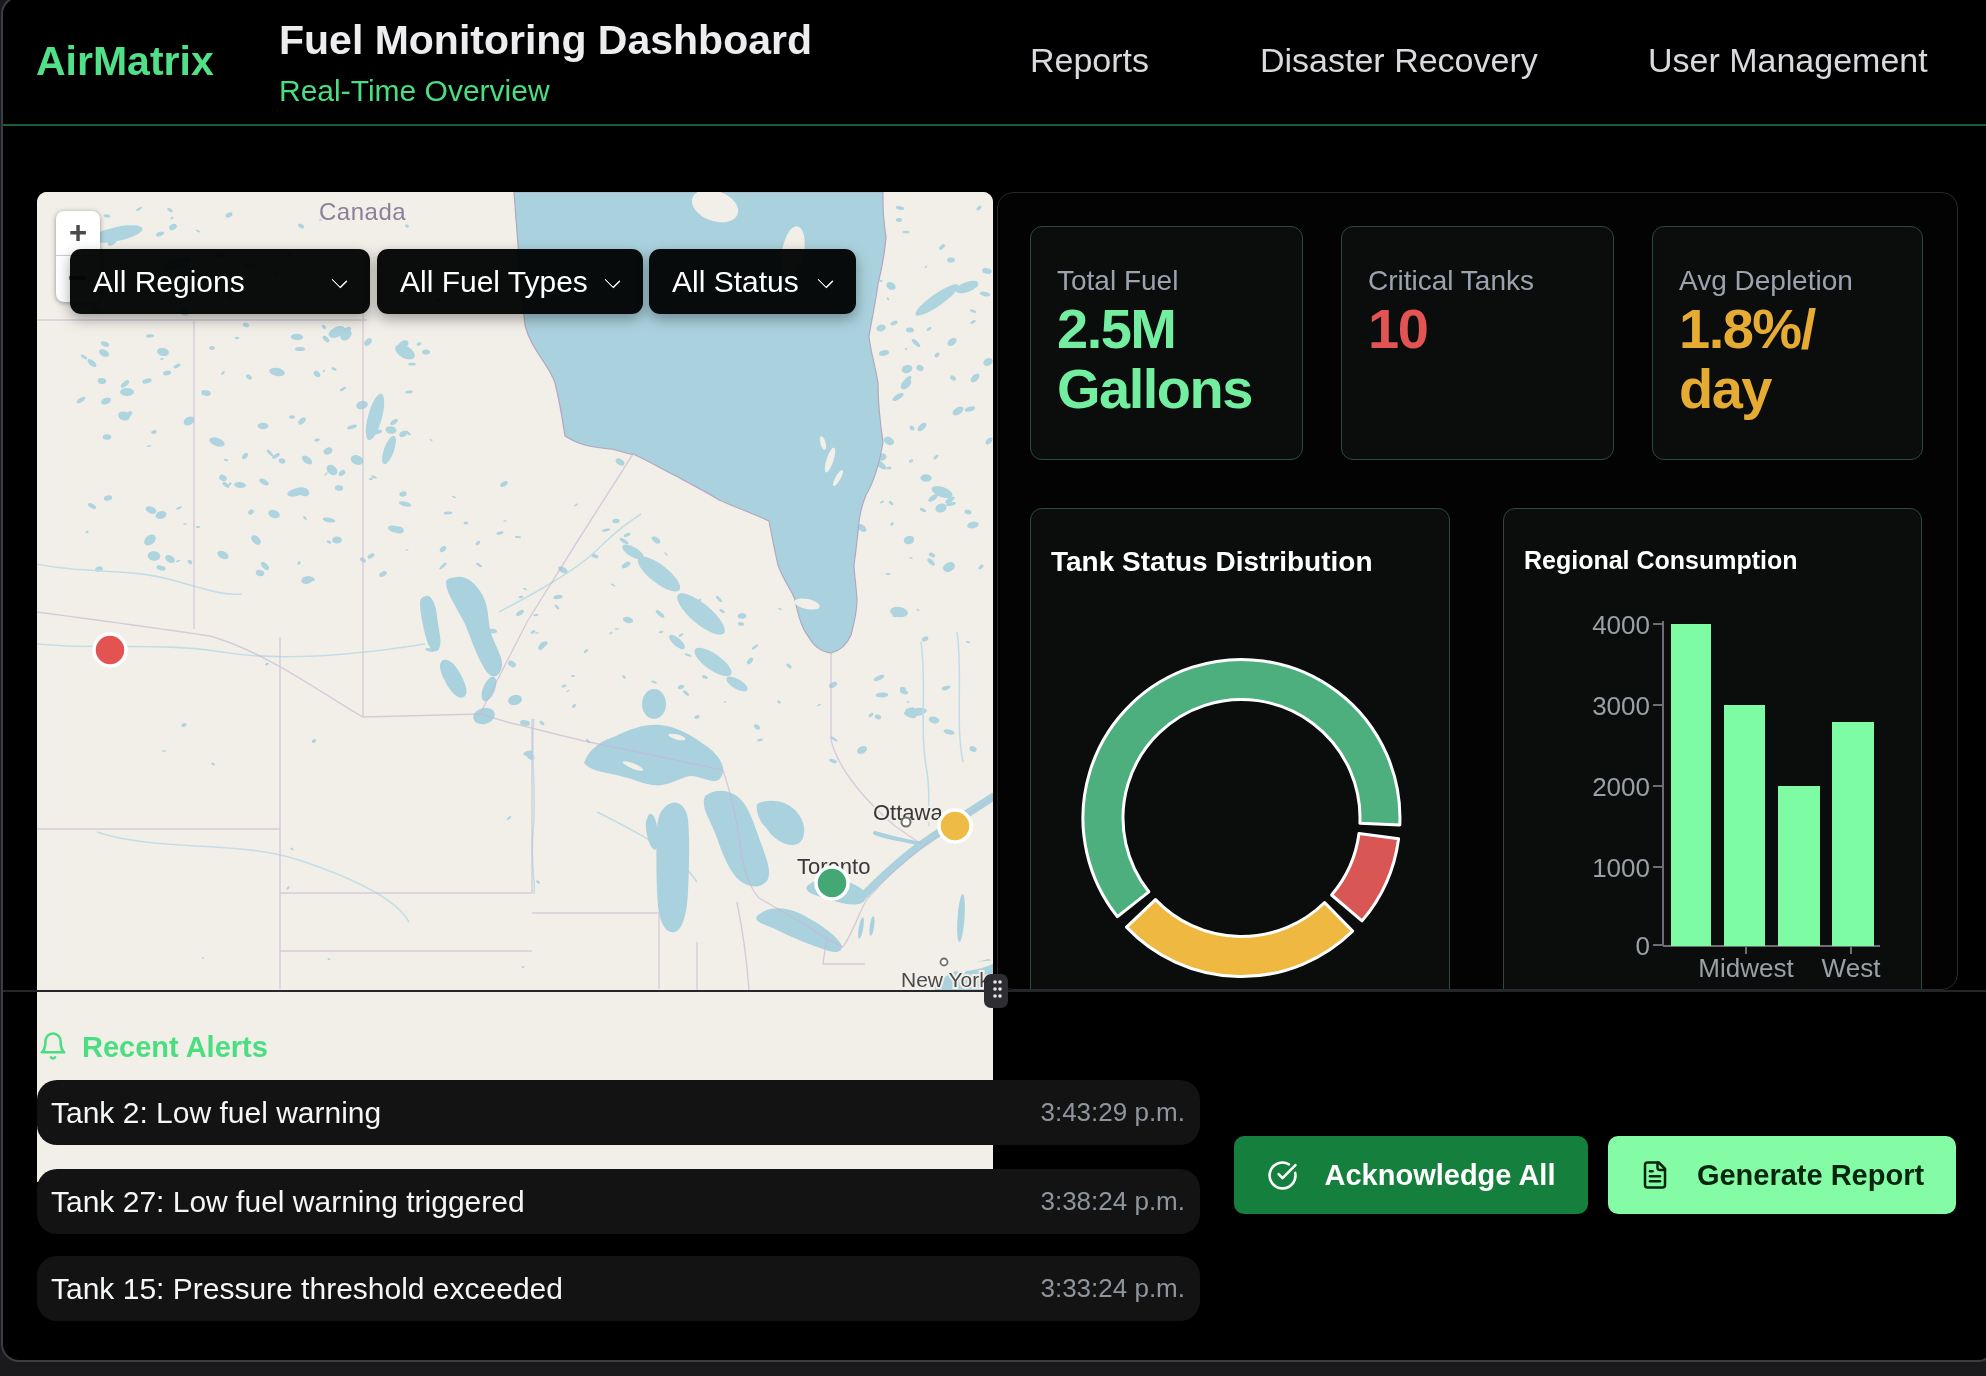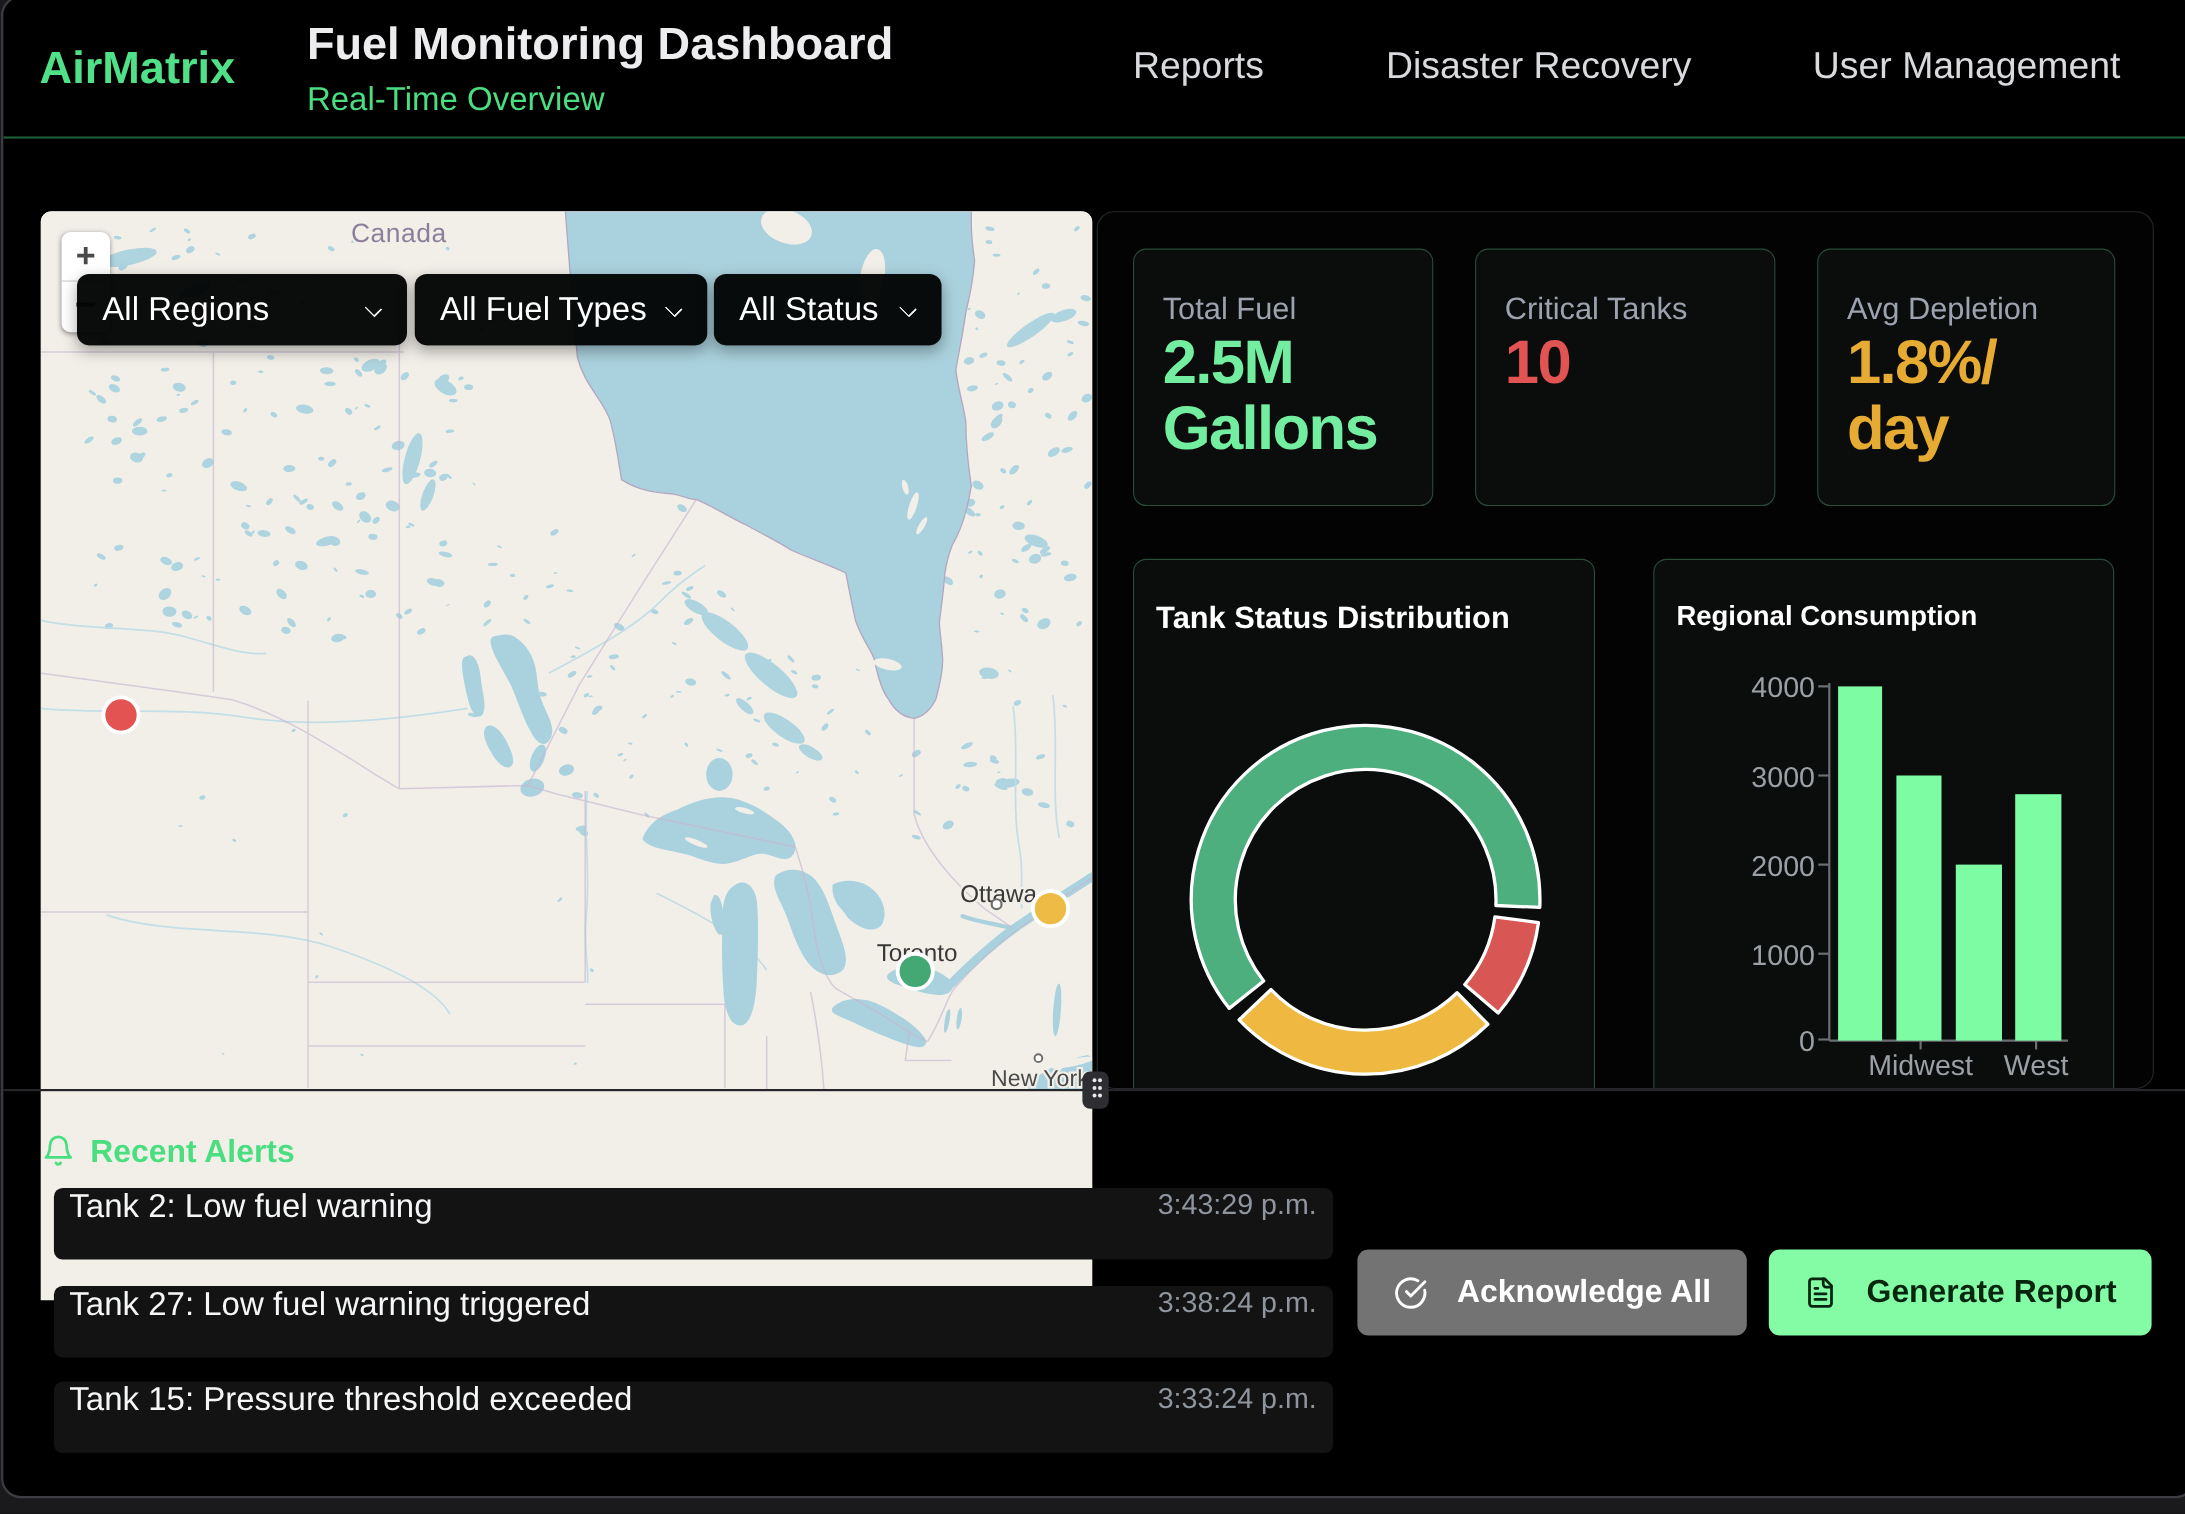--- a/index.html
+++ b/index.html
@@ -537,21 +537,21 @@
     </div>
   <div class="arow abs" style="top:1171px;">
       <span class="atext">Tank 27: Low fuel warning triggered</span>
       <span class="atime">3:38:24 p.m.</span>
     </div>
   <div class="arow abs" style="top:1258px;">
       <span class="atext">Tank 15: Pressure threshold exceeded</span>
       <span class="atime">3:33:24 p.m.</span>
     </div>
 
-  <div class="abs btn" style="left:1231px; background:#737373; color:#fff;">
+  <div class="abs btn" style="left:1231px; background:#15803d; color:#fff;">
     <svg width="31" height="31" viewBox="0 0 24 24" fill="none" stroke="#fff" stroke-width="2" stroke-linecap="round" stroke-linejoin="round">
         <path d="M21.8 10A10 10 0 1 1 17 3.34"></path>
         <path d="m9 11 3 3L22 4"></path>
       </svg>
     <span>Acknowledge All</span>
   </div>
   <div class="abs btn" style="left:1605px; width:348px; background:#84fba5; color:#07250f;">
     <svg width="30" height="32" viewBox="0 0 24 24" fill="none" stroke="#07250f" stroke-width="2" stroke-linecap="round" stroke-linejoin="round">
         <path d="M15 2H6a2 2 0 0 0-2 2v16a2 2 0 0 0 2 2h12a2 2 0 0 0 2-2V7Z"></path>
         <path d="M14 2v4a2 2 0 0 0 2 2h4"></path>
@@ -564,17 +564,17 @@
 </div>
 
 <style>
   .dd { height:65px; background:rgba(1,2,2,.96); border-radius:11px; color:#fff; font-size:30px; display:flex; align-items:center; padding-left:23px; box-shadow:0 5px 14px rgba(0,0,0,.35); }
   .dd::after { content:""; position:absolute; right:24px; top:25px; width:11px; height:11px; border-right:2.6px solid #eee; border-bottom:2.6px solid #eee; transform:rotate(45deg) scale(1,.8); border-radius:1px; }
   .scard { height:234px; background:#0b0d0c; border:1px solid #2b4c39; border-radius:12px; padding:38px 26px; }
   .slabel { font-size:28px; color:#9ca3af; margin-bottom:2px; }
   .sval { font-size:56px; font-weight:bold; line-height:60px; width:200px; letter-spacing:-1.5px; }
   .ccard { height:560px; background:#0b0d0c; border:1px solid #2b4c39; border-radius:12px; padding:37px 20px; }
   .ctitle { font-size:31px; font-weight:bold; color:#fff; }
-  .arow { left:34px; width:1163px; height:65px; background:#131313; border-radius:8px; display:flex; justify-content:space-between; padding:0 15px 0 14px;margin-left:12px; }
+  .arow { left:34px; width:1163px; height:65px; background:#131313; border-radius:20px; display:flex; align-items:center; justify-content:space-between; padding:0 15px 0 14px; }
   .atext { font-size:30px; color:#f5f6f7; }
   .atime { font-size:26px; color:#8f959e; }
   .btn { top:1138px; width:354px; height:78px; border-radius:10px; display:flex; align-items:center; justify-content:center; gap:27px; font-size:29px; font-weight:bold; }
 </style>
 
 </body></html>

